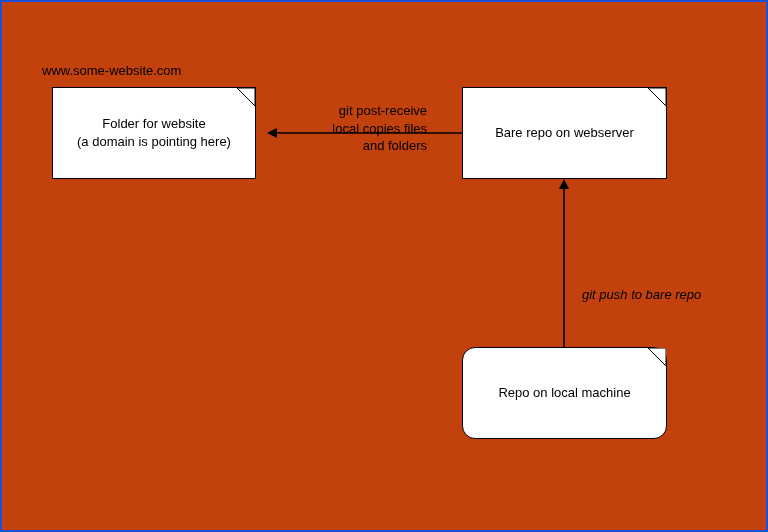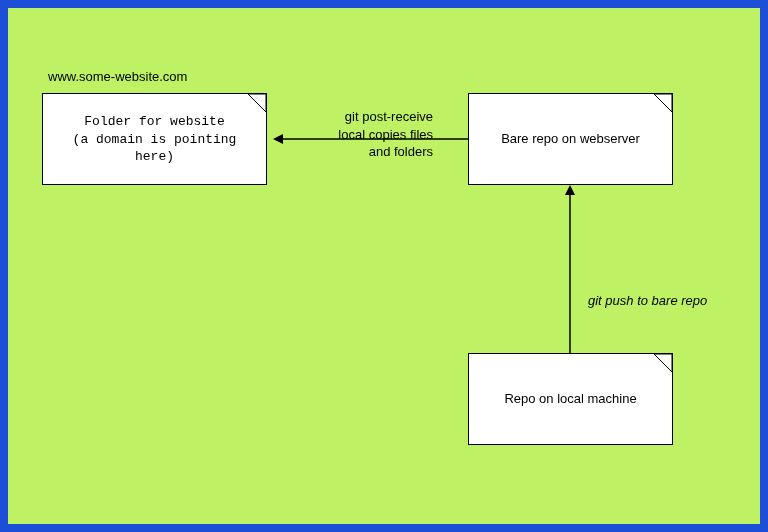--- a/index.html
+++ b/index.html
@@ -5,22 +5,22 @@
   html, body {
     margin: 0;
     padding: 0;
     background: #fff;
     font-family: Arial, Helvetica, sans-serif;
   }
   .canvas {
     position: relative;
     width: 768px;
     height: 532px;
-    background: #bef264;
-    border: 8px solid #1d4ed8;
+    background: #c2410c;
+    border: 2px solid #1d4ed8;
     box-sizing: border-box;
   }
   .note-box {
     position: absolute;
     border: 1px solid #000;
     background: #fff;
     box-sizing: border-box;
   }
   .dog-ear {
     position: absolute;
@@ -55,21 +55,21 @@
     pointer-events: none;
   }
 </style>
 </head>
 <body>
 
 <div class="canvas">
 
   <div class="label" style="left:40px; top:60px; text-align:left;">www.some-website.com</div>
 
-  <div class="note-box" style="left:34px; top:85px; width:225px; height:92px;font-family:Liberation Mono, monospace;">
+  <div class="note-box" style="left:50px; top:85px; width:204px; height:92px;">
     <div class="dog-ear">
       <svg width="18" height="18">
           <path d="M0 0 L18 0 L18 18 Z" fill="#fff" stroke="#000" stroke-width="1"></path>
           <path d="M0 0 Q9 9 18 18" fill="none" stroke="#000" stroke-width="1"></path>
         </svg>
     </div>
     <div class="note-text">
       <span>Folder for website</span><br>
       <span>(a domain is pointing here)</span>
     </div>
@@ -78,21 +78,21 @@
   <div class="note-box" style="left:460px; top:85px; width:205px; height:92px;">
     <div class="dog-ear">
       <svg width="18" height="18">
           <path d="M0 0 L18 0 L18 18 Z" fill="#fff" stroke="#000" stroke-width="1"></path>
           <path d="M0 0 Q9 9 18 18" fill="none" stroke="#000" stroke-width="1"></path>
         </svg>
     </div>
     <div class="note-text">Bare repo on webserver</div>
   </div>
 
-  <div class="note-box" style="left:460px; top:345px; width:205px; height:92px;">
+  <div class="note-box" style="left:460px; top:345px; width:205px; height:92px;border-radius:13px;">
     <div class="dog-ear">
       <svg width="18" height="18">
           <path d="M0 0 L18 0 L18 18 Z" fill="#fff" stroke="#000" stroke-width="1"></path>
           <path d="M0 0 Q9 9 18 18" fill="none" stroke="#000" stroke-width="1"></path>
         </svg>
     </div>
     <div class="note-text">Repo on local machine</div>
   </div>
 
   <svg class="arrow" style="left:265px; top:124px;" width="195" height="14">

